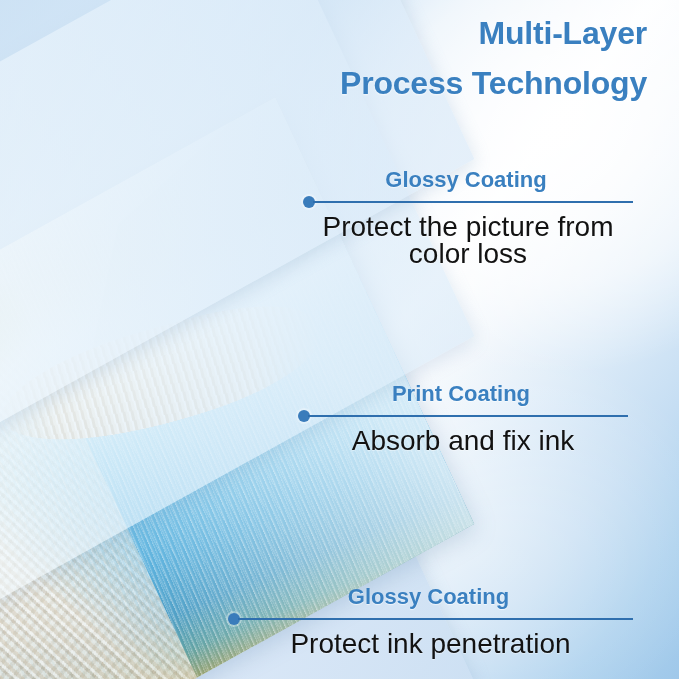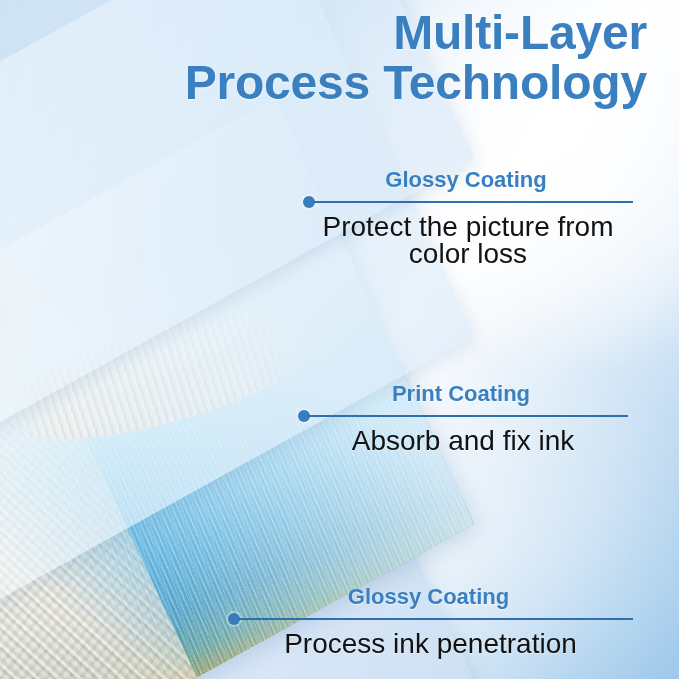--- a/index.html
+++ b/index.html
@@ -173,21 +173,21 @@
 
   
   .title {
     position: absolute;
     right: 32px;
     top: 8px;
     width: 540px;
     text-align: right;
     color: #3a80c0;
     font-weight: bold;
-    font-size: 48px;
+    font-size: 32px;
     line-height: 50px;
     letter-spacing: -0.2px;
     text-shadow: 0 1px 2px rgba(255,255,255,0.7);
   }
   .title .l2 { display: block; }
 
   
   .callout {
     position: absolute;
     text-align: center;
@@ -277,16 +277,16 @@
     </div>
     <div class="callout-sub">Absorb and fix ink</div>
   </div>
 
   <div class="callout" id="callout-3">
     <div class="callout-heading">Glossy Coating</div>
     <div class="callout-rule">
       <span class="dot"></span>
       <span class="bar"></span>
     </div>
-    <div class="callout-sub">Process ink penetration</div>
+    <div class="callout-sub">Protect ink penetration</div>
   </div>
 
 </div>
 
 </body></html>

